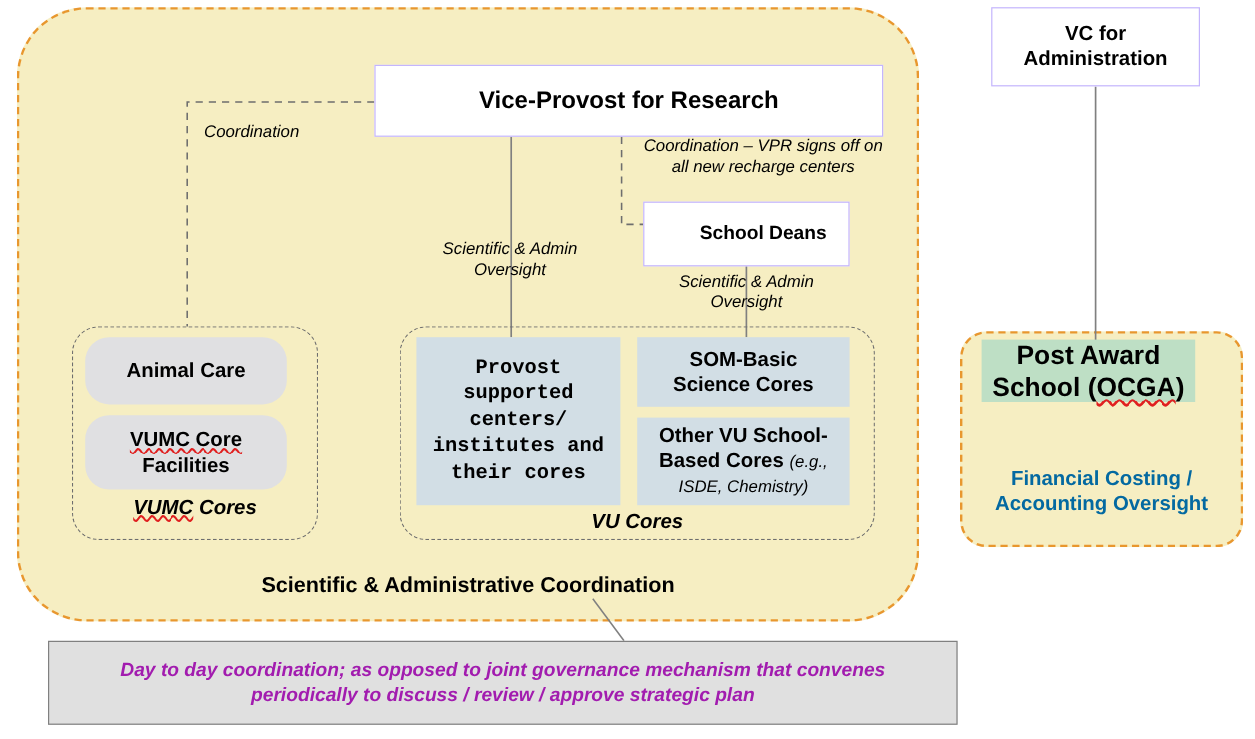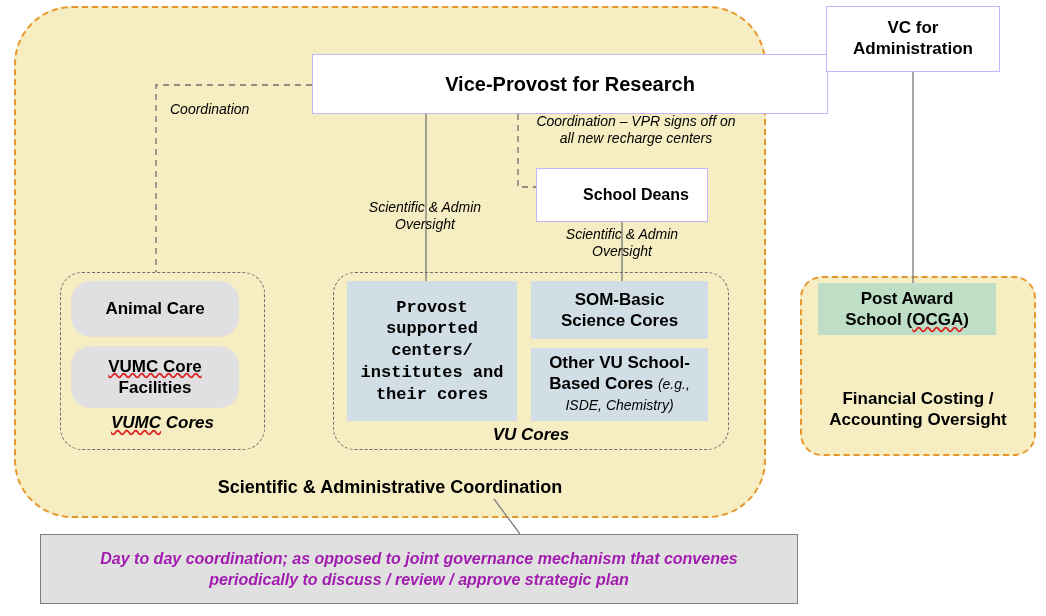--- a/index.html
+++ b/index.html
@@ -70,21 +70,21 @@
     justify-content: center;
     text-align: center;
     font-weight: bold;
     color: #000000;
     z-index: 10;
   }
 
   #box-vpr {
     left: 312px;
     top: 54px;
-    width: 516px;
+    width: 424px;
     height: 60px;
     font-size: 20px;
   }
 
   #box-deans {
     left: 536px;
     top: 168px;
     width: 172px;
     height: 54px;
     font-size: 16px;
@@ -220,21 +220,21 @@
     font-weight: normal;
     font-style: italic;
     font-size: 14px;
   }
 
   #box-postaward {
     left: 818px;
     top: 283px;
     width: 178px;
     height: 52px;
-    font-size: 17px;
+    font-size: 22px;
     line-height: 1.24;
   }
 
   
   .cap-italic {
     position: absolute;
     font-style: italic;
     font-size: 14px;
     color: #000000;
     z-index: 12;
@@ -282,21 +282,21 @@
 
   #cap-financial {
     position: absolute;
     left: 800px;
     top: 388px;
     width: 236px;
     text-align: center;
     font-weight: bold;
     font-size: 17px;
     line-height: 1.25;
-    color: #000000;
+    color: #0369a1;
     z-index: 12;
   }
 
   
   #note-box {
     position: absolute;
     left: 14px;
     top: 534px;
     width: 758px;
     height: 70px;

